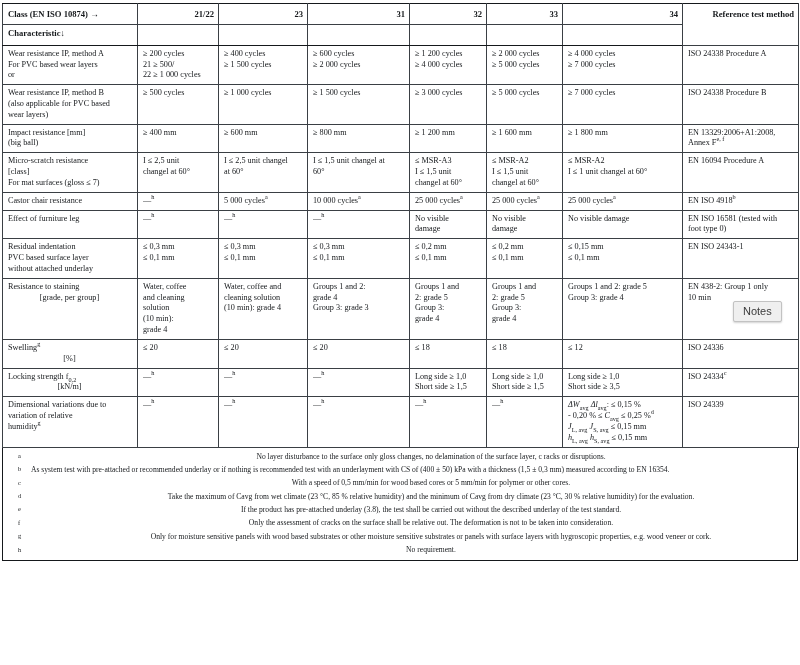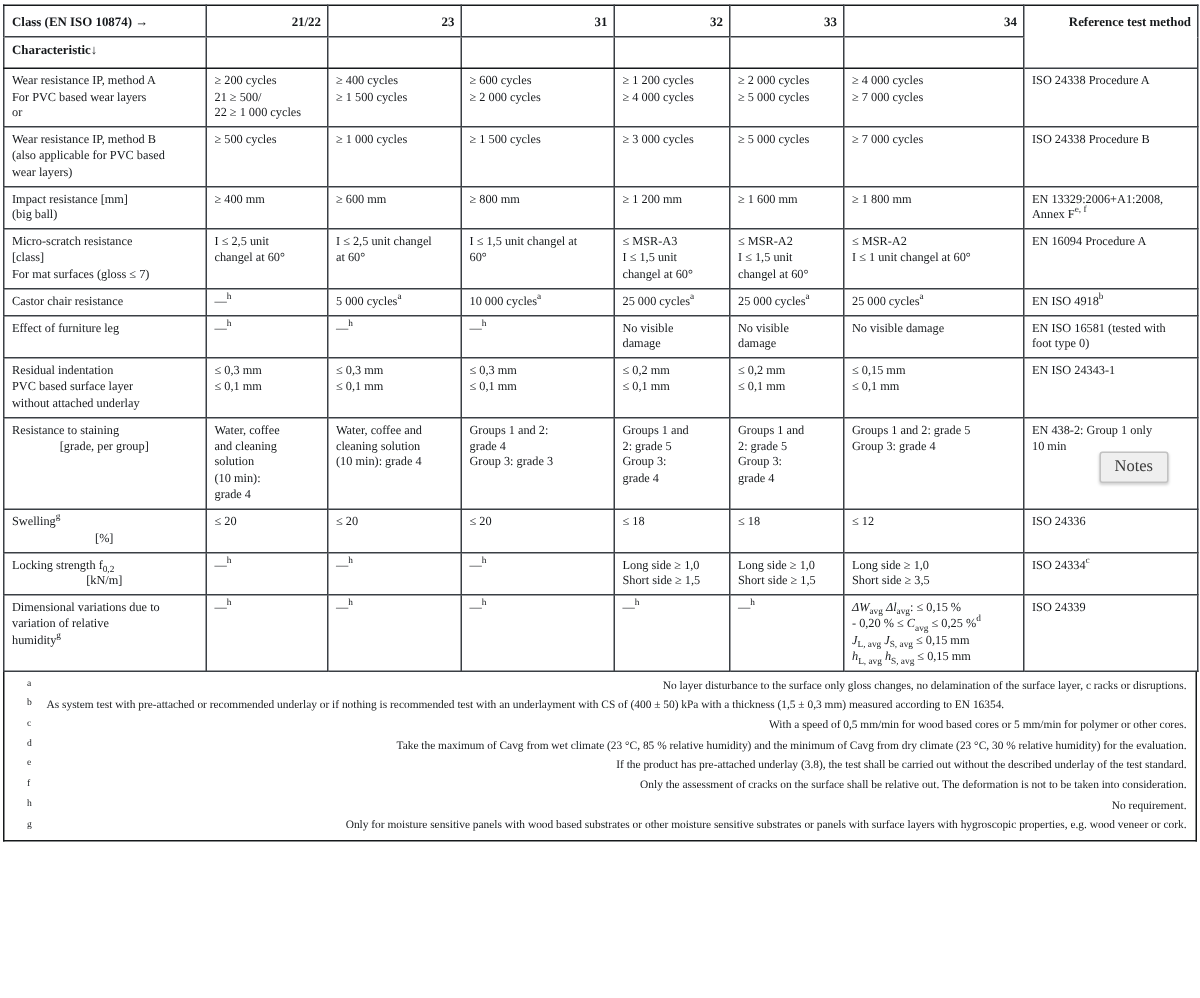--- a/index.html
+++ b/index.html
@@ -90,32 +90,32 @@
     width: 22px;
     flex: 0 0 22px;
     font-size: 6.4px;
     padding-left: 9px;
     padding-top: 0.5px;
   }
   .note-text {
     flex: 1 1 auto;
     text-align: justify;
   }
-  .note-text.nj { text-align: right; margin-left: 40px; }
+  .note-text.nj { text-align: center; margin-left: 40px; }
 
   
   .notes-chip {
     position: absolute;
     left: 733px;
     top: 301px;
     padding: 3px 9px 4px 9px;
     background: #efefef;
     border: 1px solid #c2c2c2;
     border-radius: 2px;
-    font-family: Liberation Serif, serif;
+    font-family: Liberation Sans, sans-serif;
     font-size: 11px;
     color: #3b3b3b;
     box-shadow: 0 1px 2px rgba(0,0,0,0.18);
     z-index: 20;
   }
 </style>
 </head>
 <body>
 
 <div class="doc">
@@ -522,24 +522,24 @@
       </div>
       <div class="note">
         <div class="note-mark">e</div>
         <div class="note-text nj">If the product has pre-attached underlay (3.8), the test shall be carried out without the described underlay of the test standard.</div>
       </div>
       <div class="note">
         <div class="note-mark">f</div>
         <div class="note-text nj">Only the assessment of cracks on the surface shall be relative out. The deformation is not to be taken into consideration.</div>
       </div>
       <div class="note">
+        <div class="note-mark">g</div>
+        <div class="note-text nj">Only for moisture sensitive panels with wood based substrates or other moisture sensitive substrates or panels with surface layers with hygroscopic properties, e.g. wood veneer or cork.</div>
+      </div>
+      <div class="note">
         <div class="note-mark">h</div>
         <div class="note-text nj">No requirement.</div>
       </div>
-      <div class="note">
-        <div class="note-mark">g</div>
-        <div class="note-text nj">Only for moisture sensitive panels with wood based substrates or other moisture sensitive substrates or panels with surface layers with hygroscopic properties, e.g. wood veneer or cork.</div>
-      </div>
     </div>
 
   <div class="notes-chip">Notes</div>
 
 </div>
 
 </body></html>

